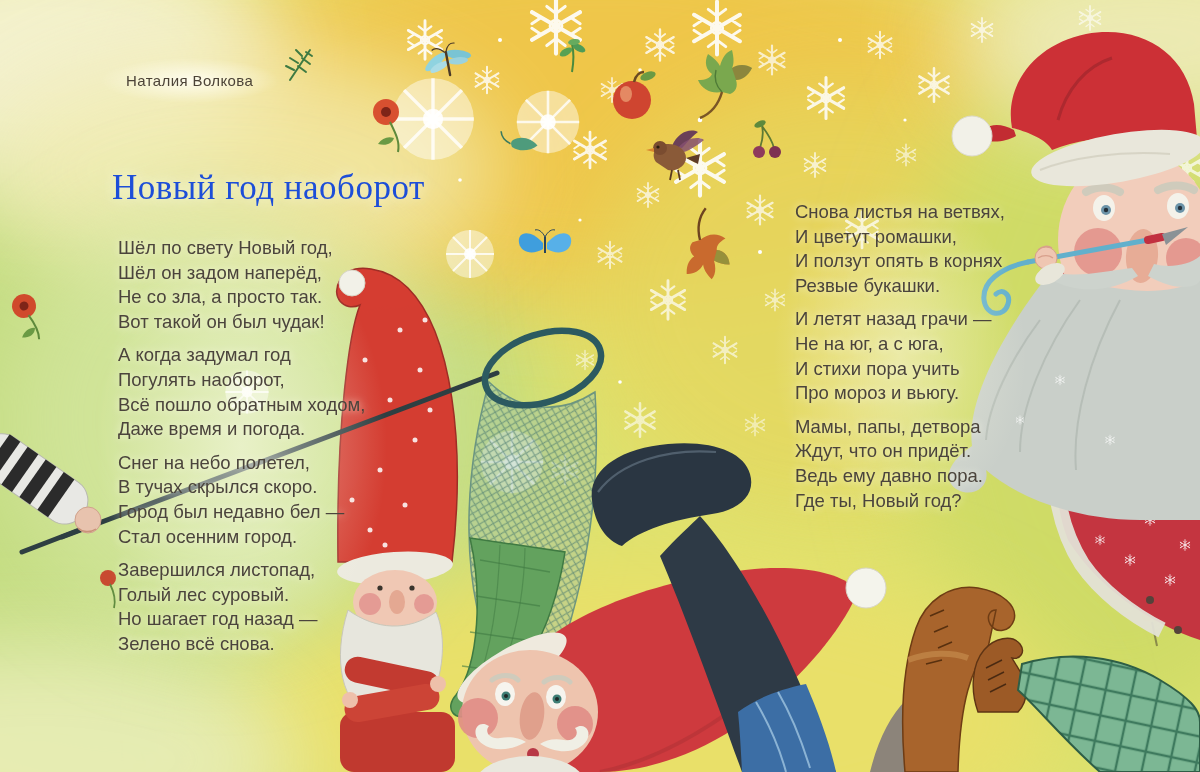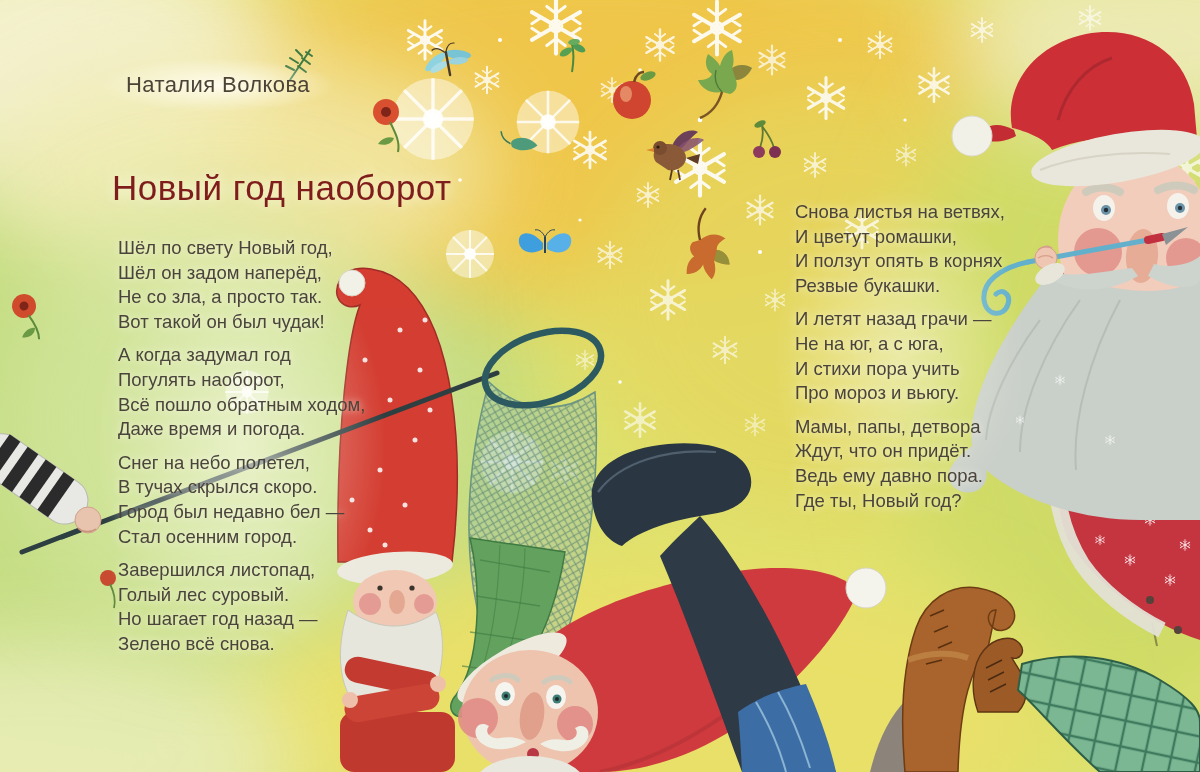--- a/index.html
+++ b/index.html
@@ -1,24 +1,24 @@
 <!DOCTYPE html>
 <html><head>
 <meta charset="utf-8">
 <style>
   html,body{margin:0;padding:0;}
   .page{position:relative;width:1200px;height:772px;overflow:hidden;
         background:#dde26f;font-family:"Liberation Sans",sans-serif;}
   .page svg.illustration{position:absolute;left:0;top:0;width:1200px;height:772px;display:block;}
   .author{position:absolute;left:100px;top:58px;padding:14px 26px;
-          font-size:22px;letter-spacing:.4px;color:#4c4337;
+          font-size:15px;letter-spacing:.4px;color:#4c4337;
           background:radial-gradient(closest-side,rgba(255,253,240,.95),rgba(255,253,240,0));}
   .title{position:absolute;left:112px;top:168px;
-         font-family:Liberation Sans, sans-serif;font-size:35px;font-weight:400;
-         color:#7f1d1d;letter-spacing:.5px;
+         font-family:Liberation Serif, serif;font-size:35px;font-weight:400;
+         color:#1d4ed8;letter-spacing:.5px;
          text-shadow:0 0 14px rgba(255,255,240,.9);}
   .poem{position:absolute;font-size:18.5px;line-height:24.6px;color:#4b443c;
         text-shadow:0 0 8px rgba(255,255,240,.8);}
   .poem.left{left:96px;top:224px;padding:12px 22px;
         background:radial-gradient(closest-side,rgba(252,252,238,.55),rgba(252,252,238,0));}
   .poem.right{left:773px;top:188px;padding:12px 22px;
         background:radial-gradient(closest-side,rgba(252,250,230,.5),rgba(252,250,230,0));}
   .stanza{margin-bottom:9px;}
   .stanza:last-child{margin-bottom:0;}
 </style>

